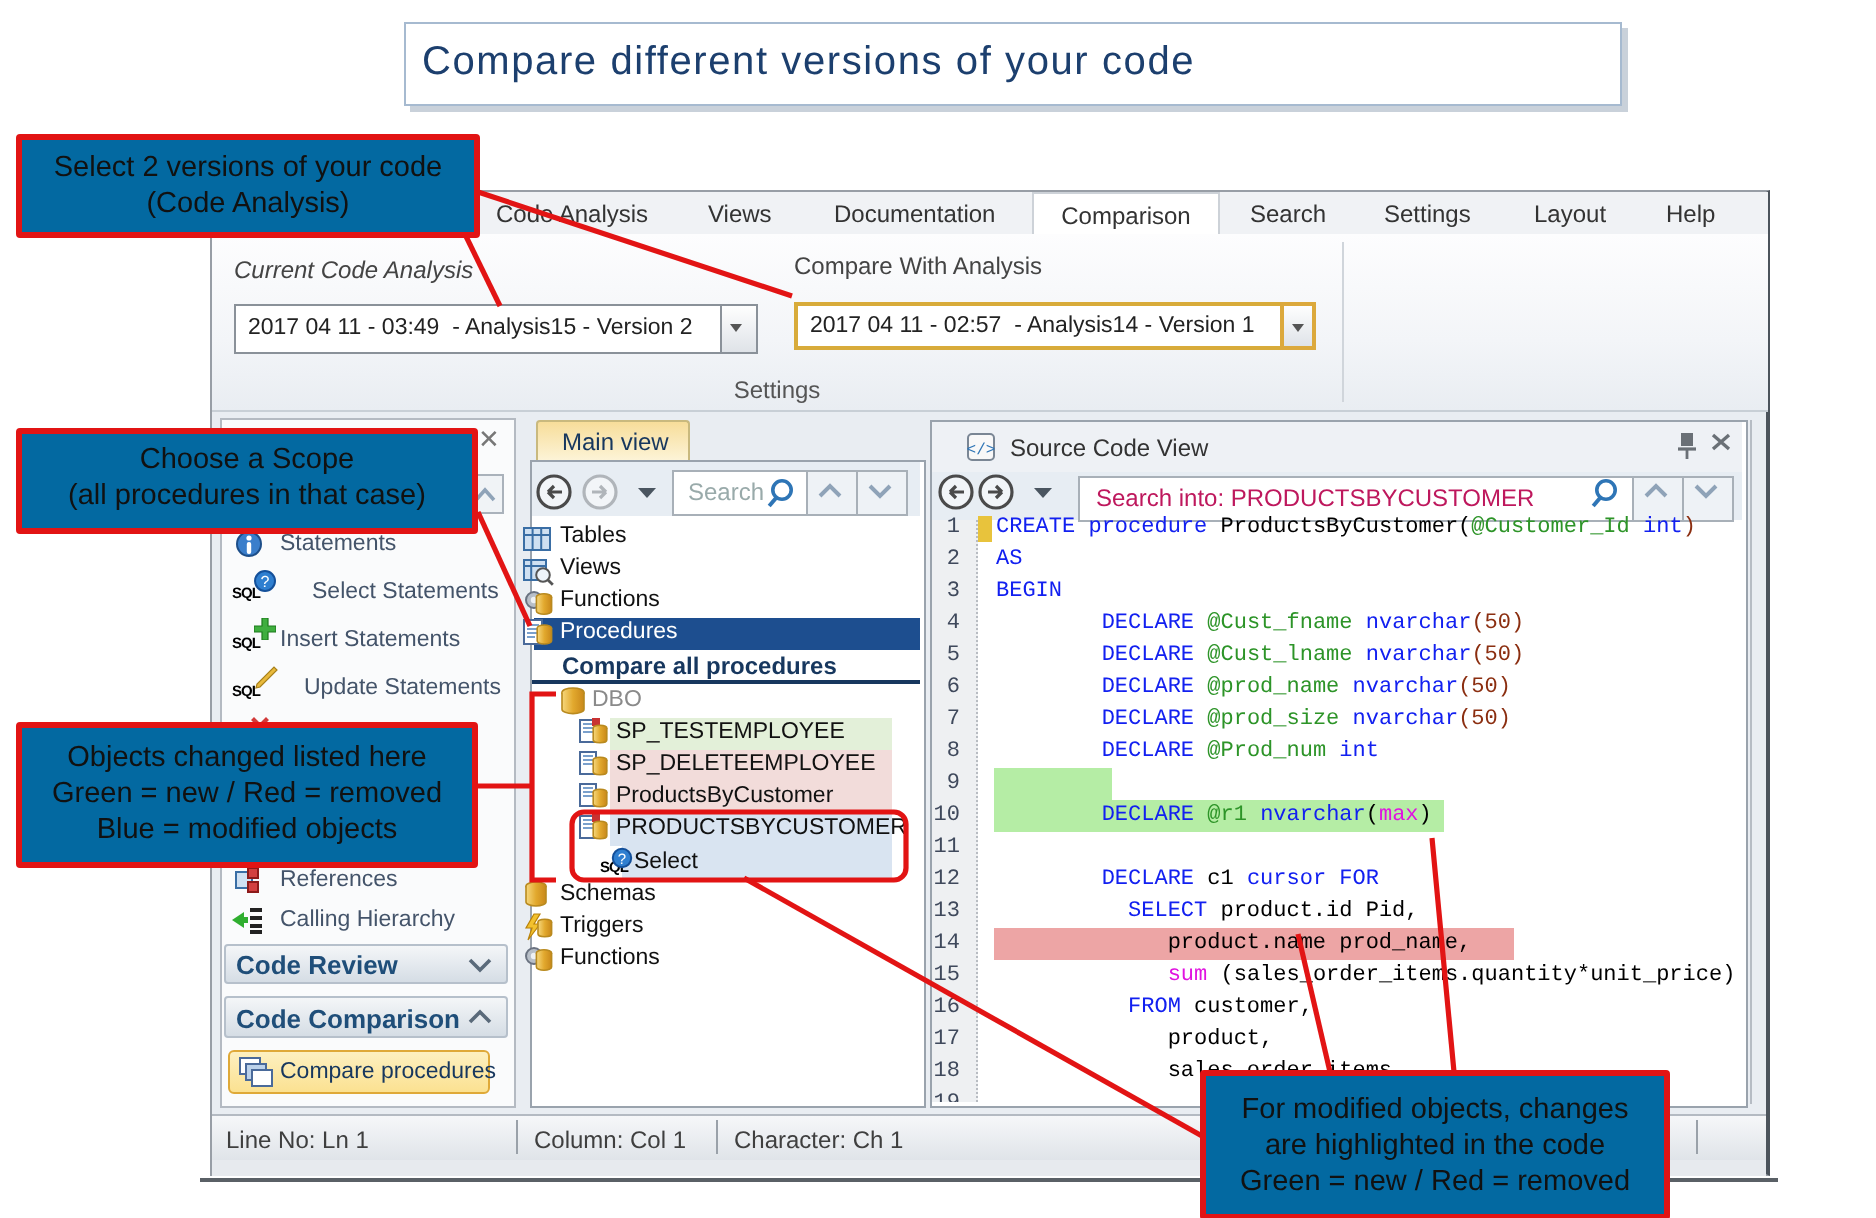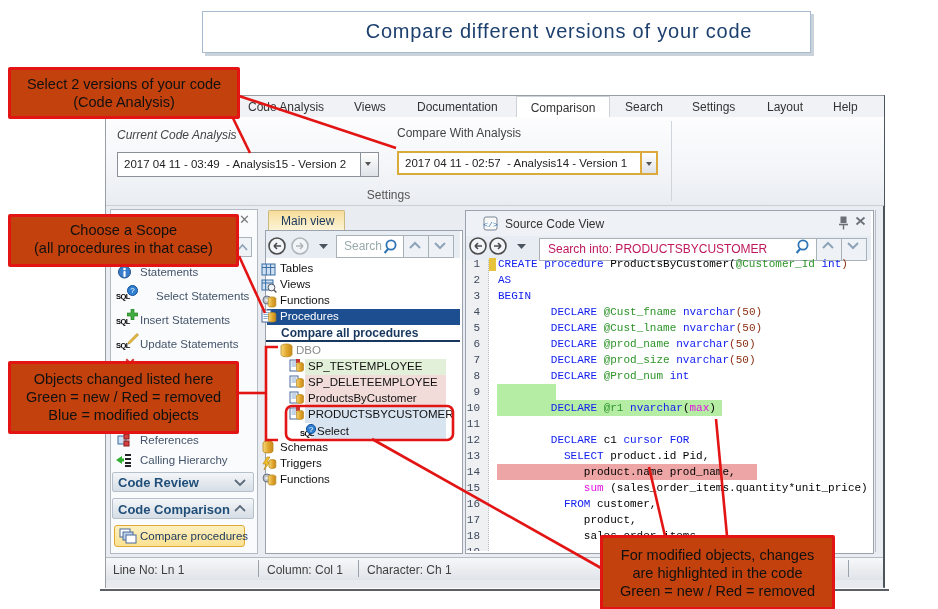--- a/index.html
+++ b/index.html
@@ -1,31 +1,31 @@
 <!DOCTYPE html>
 <html><head><meta charset="utf-8">
 <style>
 html,body{margin:0;padding:0;background:#fff;}
 #root{position:relative;width:938px;height:609px;overflow:hidden;font-family:"Liberation Sans",sans-serif;background:#fff;}
 .abs{position:absolute;white-space:nowrap;}
-.callout{position:absolute;background:#c2410c;border:3px solid #e21414;border-radius:2px;text-align:center;color:#111;font-size:14.5px;line-height:18px;z-index:50;}
+.callout{position:absolute;background:#0369a1;border:3px solid #e21414;border-radius:2px;text-align:center;color:#111;font-size:14.5px;line-height:18px;z-index:50;}
 .mono{font-family:"Liberation Mono",monospace;font-size:11px;white-space:pre;}
 .kw{color:#1220f0;}
 .vr{color:#2d9428;}
 .nm{color:#8b2e10;}
 .mg{color:#e013e0;}
 .sqlico{font-family:"Liberation Sans",sans-serif;font-size:7.5px;font-weight:bold;color:#000;letter-spacing:-0.5px;}
 .cyl{fill:url(#gcyl);stroke:#b98a1f;stroke-width:0.8;}
 </style>
 </head>
 <body>
 <div id="root">
 
 <div class="abs" style="left:202px;top:11px;width:607px;height:40px;background:#fff;border:1px solid #a6bad0;box-shadow:3px 3px 0 #c9d1da;"></div>
-<div class="abs" style="left:202px;top:11px;width:705px;height:40px;line-height:40px;text-align:center;color:#1c3f6e;font-size:20px;letter-spacing:0.8px;padding-left:9px;box-sizing:border-box;">Compare different versions of your code</div>
+<div class="abs" style="left:202px;top:11px;width:705px;height:40px;line-height:40px;color:#1c3f6e;font-size:20px;letter-spacing:0.8px;padding-left:9px;box-sizing:border-box;">Compare different versions of your code</div>
 
 <div class="abs" style="left:105px;top:95px;width:780px;height:493px;background:#e9edf2;border:1px solid #989ea6;border-right:2px solid #4c545c;box-sizing:border-box;"></div>
 <div class="abs" style="left:100px;top:589px;width:789px;height:2px;background:#5a6066;"></div>
 
 <div class="abs" style="left:106px;top:96px;width:778px;height:21px;background:#f0f2f5;"></div>
 <div class="abs" id="menu" style="left:106px;top:96px;width:778px;height:21px;font-size:12px;color:#333;">
   <span class="abs" style="left:142px;top:4px;">Code Analysis</span>
   <span class="abs" style="left:248px;top:4px;">Views</span>
   <span class="abs" style="left:311px;top:4px;">Documentation</span>
   <span class="abs" style="left:410px;top:0px;width:94px;height:21px;background:#fff;border:1px solid #cdd2d8;border-bottom:none;text-align:center;padding-top:4px;box-sizing:border-box;">Comparison</span>
@@ -71,21 +71,21 @@
   <span class="abs sqlico" style="left:116px;top:317px;">SQL</span>
   <svg class="abs" style="left:127px;top:309px;" width="11" height="11" viewBox="0 0 11 11">
         <path d="M4 0h3v4h4v3H7v4H4V7H0V4h4z" fill="#3fae3f" stroke="#1c7a1c" stroke-width=".6"></path>
       </svg>
   <span class="abs" style="left:140px;top:314px;">Insert Statements</span>
 
   <span class="abs sqlico" style="left:116px;top:341px;">SQL</span>
   <svg class="abs" style="left:127px;top:333px;" width="12" height="12" viewBox="0 0 12 12">
         <path d="M1 11l2-.5L11.5 2 10 .5 1.5 9z" fill="#e8b93c" stroke="#a8801a" stroke-width=".6"></path>
       </svg>
-  <span class="abs" style="left:140px;top:338px;">Update Statements</span>
+  <span class="abs" style="left:152px;top:338px;">Update Statements</span>
 
   <svg class="abs" style="left:124px;top:357px;" width="12" height="12" viewBox="0 0 12 12">
         <path d="M1.5 3L3 1.5 6 4.5 9 1.5 10.5 3 7.5 6l3 3L9 10.5 6 7.5l-3 3L1.5 9l3-3z" fill="#d23a3a"></path>
       </svg>
   <span class="abs" style="left:140px;top:362px;">Delete Statements</span>
 
   <svg class="abs" style="left:117px;top:433px;" width="15" height="15" viewBox="0 0 15 15">
         <rect x="1" y="3" width="8" height="8" fill="#cfe0f2" stroke="#3a6ea5"></rect>
         <rect x="7" y="1" width="5" height="5" fill="#d24040" stroke="#8c1a1a"></rect>
         <rect x="7" y="8" width="5" height="5" fill="#d24040" stroke="#8c1a1a"></rect>

